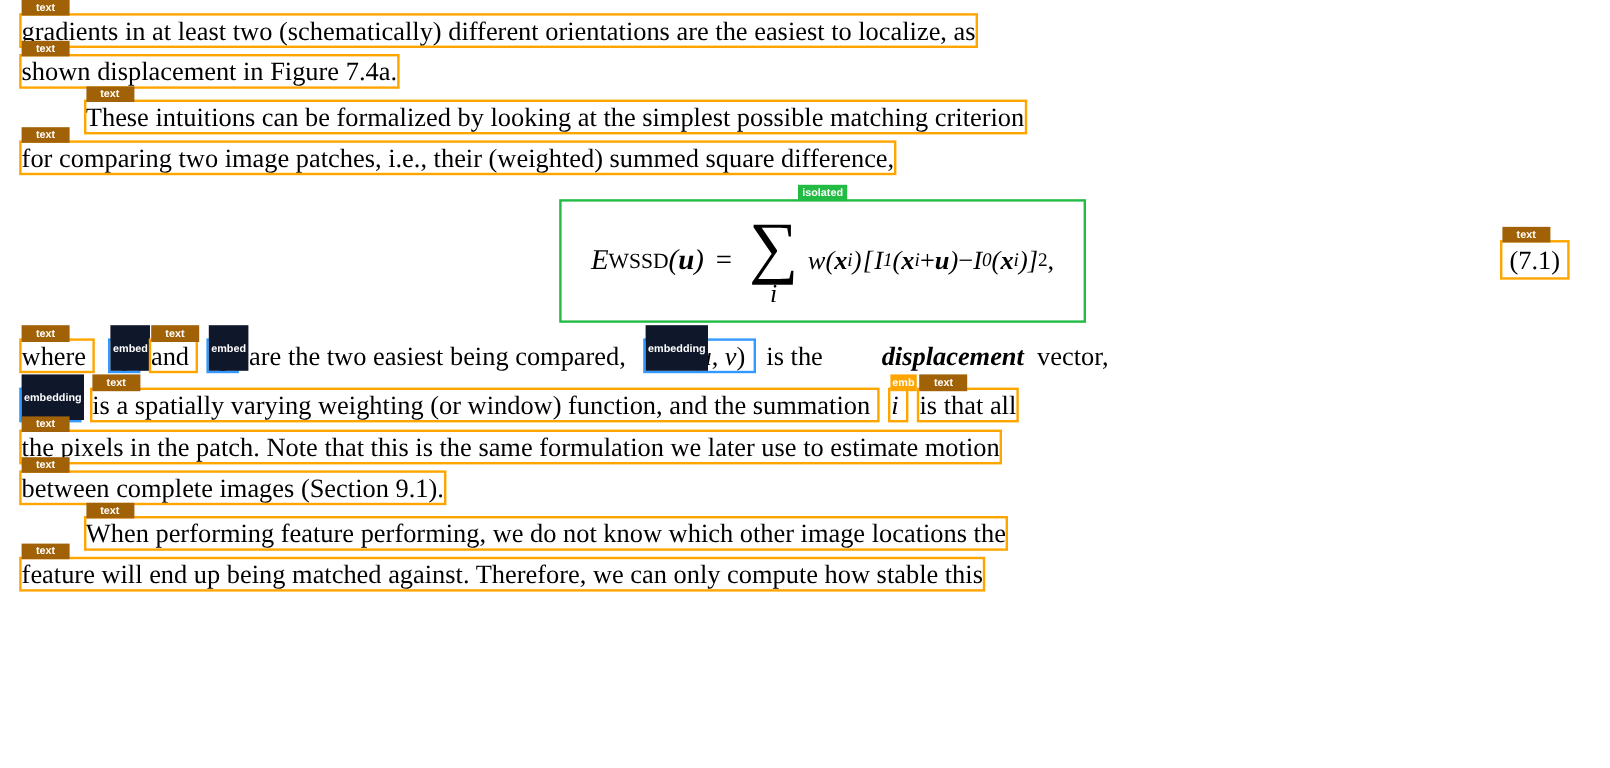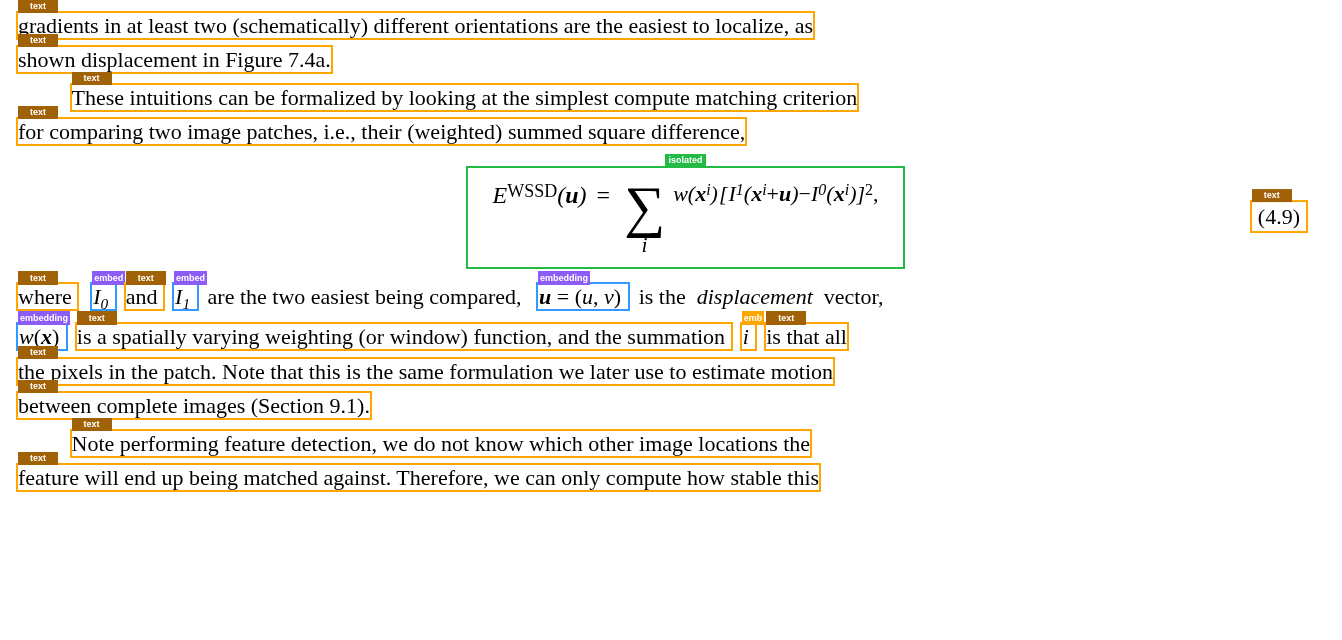--- a/index.html
+++ b/index.html
@@ -26,21 +26,21 @@
       display: flex;
       align-items: center;
       justify-content: center;
       margin: 18px 0 10px 0;
       position: relative;
     }
     .equation-box {
       border: 2px solid #22bb44;
       padding: 10px 24px;
       display: inline-flex;
-      align-items: flex-start;
+      align-items: center;
       font-size: 24px;
       position: relative;
       margin-left: 29px;
     }
     .eq-number {
       position: absolute;
       right: 18px;
       top: 50%;
       transform: translateY(-50%);
       font-size: 22px;
@@ -78,23 +78,23 @@
       position: relative;
       padding: 0 1px;
     }
     .emb-label {
       position: absolute;
       top: -13px;
       left: 0;
       font-size: 9px;
       font-family: Arial, sans-serif;
       font-weight: bold;
-      background: #8b5cf6;
+      background: #0f172a;
       color: white;
-      padding: 0 2px;
+      padding: 12px 2px;
       white-space: nowrap;
     }
     .emb-label-orange {
       position: absolute;
       top: -13px;
       left: 0;
       font-size: 9px;
       font-family: Arial, sans-serif;
       font-weight: bold;
       background: orange;
@@ -136,21 +136,21 @@
     <span class="text-ann">
       <span class="text-ann-label">text</span>
       <span>shown displacement in Figure 7.4a.</span>
     </span>
   </div>
 
   <div style="position:relative; margin-bottom: 2px;">
     <span class="indent"></span>
     <span class="text-ann">
       <span class="text-ann-label">text</span>
-      <span>These intuitions can be formalized by looking at the simplest compute matching criterion</span>
+      <span>These intuitions can be formalized by looking at the simplest possible matching criterion</span>
     </span>
   </div>
 
   <div style="position:relative; margin-bottom: 2px;">
     <span class="text-ann">
       <span class="text-ann-label">text</span>
       <span>for comparing two image patches, i.e., their (weighted) summed square difference,</span>
     </span>
   </div>
 
@@ -192,21 +192,21 @@
           <span style="font-size:22px; font-style:italic;">)</span>
         <span style="font-size:22px; font-style:italic;">]</span>
           <span style="font-size:16px; vertical-align:super;">2</span>
         <span style="font-size:22px;">,</span>
       </div>
     </div>
 
     <div class="eq-number">
       <span class="eq-number-inner">
         <span class="text-ann-label">text</span>
-        <span>(4.9)</span>
+        <span>(7.1)</span>
       </span>
     </div>
   </div>
 
   <div style="position:relative; margin-bottom: 2px; line-height:1.6;">
     
     <span class="text-ann" style="margin-right:4px;">
       <span class="text-ann-label">text</span>
       <span>where</span>
     </span>
@@ -235,21 +235,21 @@
     &nbsp;
     
     <span style="position:relative; display:inline;">
       <span class="inline-box">
         <span class="emb-label">embedding</span>
         <span style="font-weight:bold; font-style:italic;">u</span><span> = (</span><span style="font-style:italic;">u</span><span>, </span><span style="font-style:italic;">v</span><span>)</span>
       </span>
     </span>
     &nbsp;
     <span>is the</span>
-    &nbsp;<span style="font-style:italic; font-weight:normal;">displacement</span>&nbsp;
+    &nbsp;<span style="font-style:italic; font-weight:bold;margin-left:38px;">displacement</span>&nbsp;
     <span>vector,</span>
   </div>
 
   <div style="position:relative; margin-bottom: 2px; line-height:1.6;">
     
     <span style="position:relative; display:inline;">
       <span class="inline-box">
         <span class="emb-label">embedding</span>
         <span style="font-style:italic;">w</span><span>(</span><span style="font-weight:bold; font-style:italic;">x</span><span>)</span>
       </span>
@@ -285,21 +285,21 @@
     <span class="text-ann">
       <span class="text-ann-label">text</span>
       <span>between complete images (Section 9.1).</span>
     </span>
   </div>
 
   <div style="position:relative; margin-bottom: 2px;">
     <span class="indent"></span>
     <span class="text-ann">
       <span class="text-ann-label">text</span>
-      <span>Note performing feature detection, we do not know which other image locations the</span>
+      <span>When performing feature performing, we do not know which other image locations the</span>
     </span>
   </div>
 
   <div style="position:relative; margin-bottom: 2px;">
     <span class="text-ann">
       <span class="text-ann-label">text</span>
       <span>feature will end up being matched against. Therefore, we can only compute how stable this</span>
     </span>
   </div>
 

